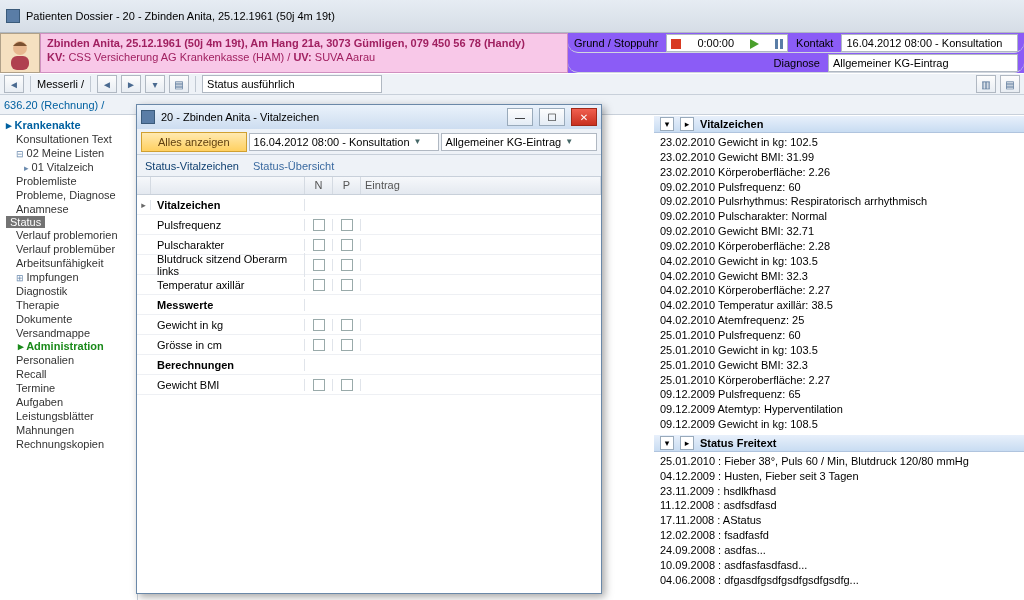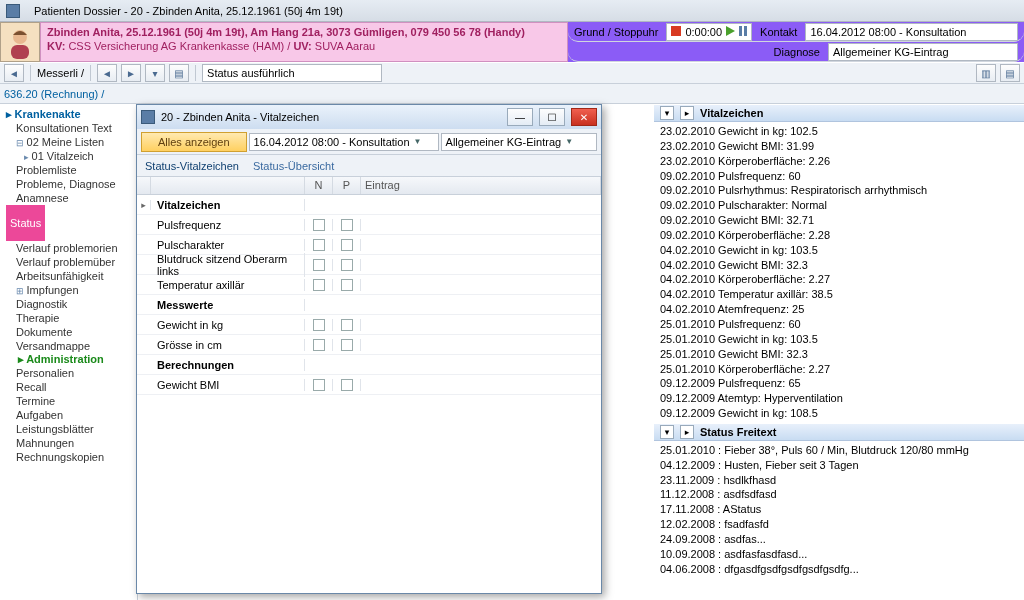--- a/index.html
+++ b/index.html
@@ -1,50 +1,50 @@
 <!DOCTYPE html>
 <html><head>
 <meta charset="utf-8">
 <style>
   * { box-sizing: border-box; margin: 0; padding: 0; font-family: "Segoe UI", Tahoma, sans-serif; font-size: 11px; }
   body { width: 1024px; height: 600px; background: #eef2f7; overflow: hidden; position: relative; }
 
   
-  .main-title { height: 22px; background: linear-gradient(#e6ecf3,#d6dde6); display:flex; align-items:center; padding:10px 6px; gap:14px; border-bottom:1px solid #b0b8c2;}
+  .main-title { height: 22px; background: linear-gradient(#e6ecf3,#d6dde6); display:flex; align-items:center; padding:16px 6px; gap:6px; border-bottom:1px solid #b0b8c2;}
   .main-title .icon { width:14px; height:14px; background:#5a7da6; border:1px solid #3a5a7a;}
 
   
   .patient-bar { height: 40px; background:#8b5cf6; display:flex; align-items:stretch;}
   .avatar-box { width:40px; height:40px; background:#f5e0c0; border:1px solid #b0a088; display:flex; align-items:center; justify-content:center;}
   .avatar-box svg { width:34px; height:34px; }
   .patient-info { background:#f8c8e8; flex:0 0 528px; border:1px solid #d090c0; padding:2px 6px; line-height:1.3;}
   .patient-info .line1 { color:#a02060; }
   .patient-right { flex:1; display:flex; flex-direction:column;}
   .pr-row { flex:1; display:flex; align-items:center; padding:0 6px; gap:8px; border-bottom:1px solid #d0d6de;border-radius:10px;}
-  .stopwatch-box { display:flex; align-items:flex-start; gap:4px; background:#fff; border:1px solid #b0b8c2; padding:1px 4px;}
+  .stopwatch-box { display:flex; align-items:flex-end; gap:16px; background:#fff; border:1px solid #b0b8c2; padding:1px 4px;}
   .sq-red{width:10px;height:10px;background:#d83a22;}
   .tri-green{width:0;height:0;border-left:9px solid #4aa02c;border-top:5px solid transparent;border-bottom:5px solid transparent;}
   .pause{display:flex;gap:2px;} .pause span{width:3px;height:10px;background:#5a7da6;}
   .field-box{background:#fff;border:1px solid #b0b8c2;padding:2px 4px;}
 
   
   .toolbar { height:22px; background:#eef2f7; border-top:1px solid #fff; border-bottom:1px solid #c8d0da; display:flex; align-items:center; padding:0 4px; gap:4px;}
   .tb-btn{width:20px;height:18px;border:1px solid #b0b8c2;background:linear-gradient(#fdfdfd,#e8edf3);display:flex;align-items:center;justify-content:center;font-size:10px;color:#4a6a90;}
   .tb-sep{width:1px;height:16px;background:#c0c8d2;margin:0 2px;}
   .status-field{flex:0 0 180px;}
 
   
   .toolbar2 { height:20px; background:#eef2f7; border-bottom:1px solid #c8d0da; display:flex; align-items:center; padding:0 4px; gap:4px;}
 
   
   .body-area { position:relative; height: calc(600px - 22px - 40px - 22px - 20px); display:flex;}
   .left-tree { width:138px; background:#fff; border-right:1px solid #c8d0da; padding:4px 0 4px 6px; overflow:hidden;}
   .tree-root{color:#0060a0;font-weight:bold;}
   .tree-item{padding:1px 0 1px 10px; white-space:nowrap; color:#333;}
-  .tree-item.sel{background:#ec4899;color:#fff;display:inline-block;padding:12px 4px;}
+  .tree-item.sel{background:#737373;color:#fff;display:inline-block;padding:0 4px;}
   .tree-sub{padding-left:18px;}
   .tree-icon{color:#6a8aae;margin-right:3px;font-size:9px;}
   .admin-green{color:#1a8a1a;font-weight:bold;padding-left:12px;}
 
   .right-panels{flex:1;display:flex;flex-direction:column;gap:0;background:#eef2f7;}
   .panel{background:#fff;margin:0;display:flex;flex-direction:column;}
   .panel-header{height:18px;background:linear-gradient(#e8f0fb,#c8dcf2);border-top:1px solid #fff;border-bottom:1px solid #b0c4de;display:flex;align-items:center;padding:0 6px;gap:6px;}
   .panel-header .mini{width:14px;height:14px;border:1px solid #9ab;background:#fff;display:flex;align-items:center;justify-content:center;font-size:9px;}
   .panel-body{flex:1;overflow:auto;padding:2px 6px;background:#fff;}
   .panel-body div{white-space:nowrap;line-height:1.35;}

